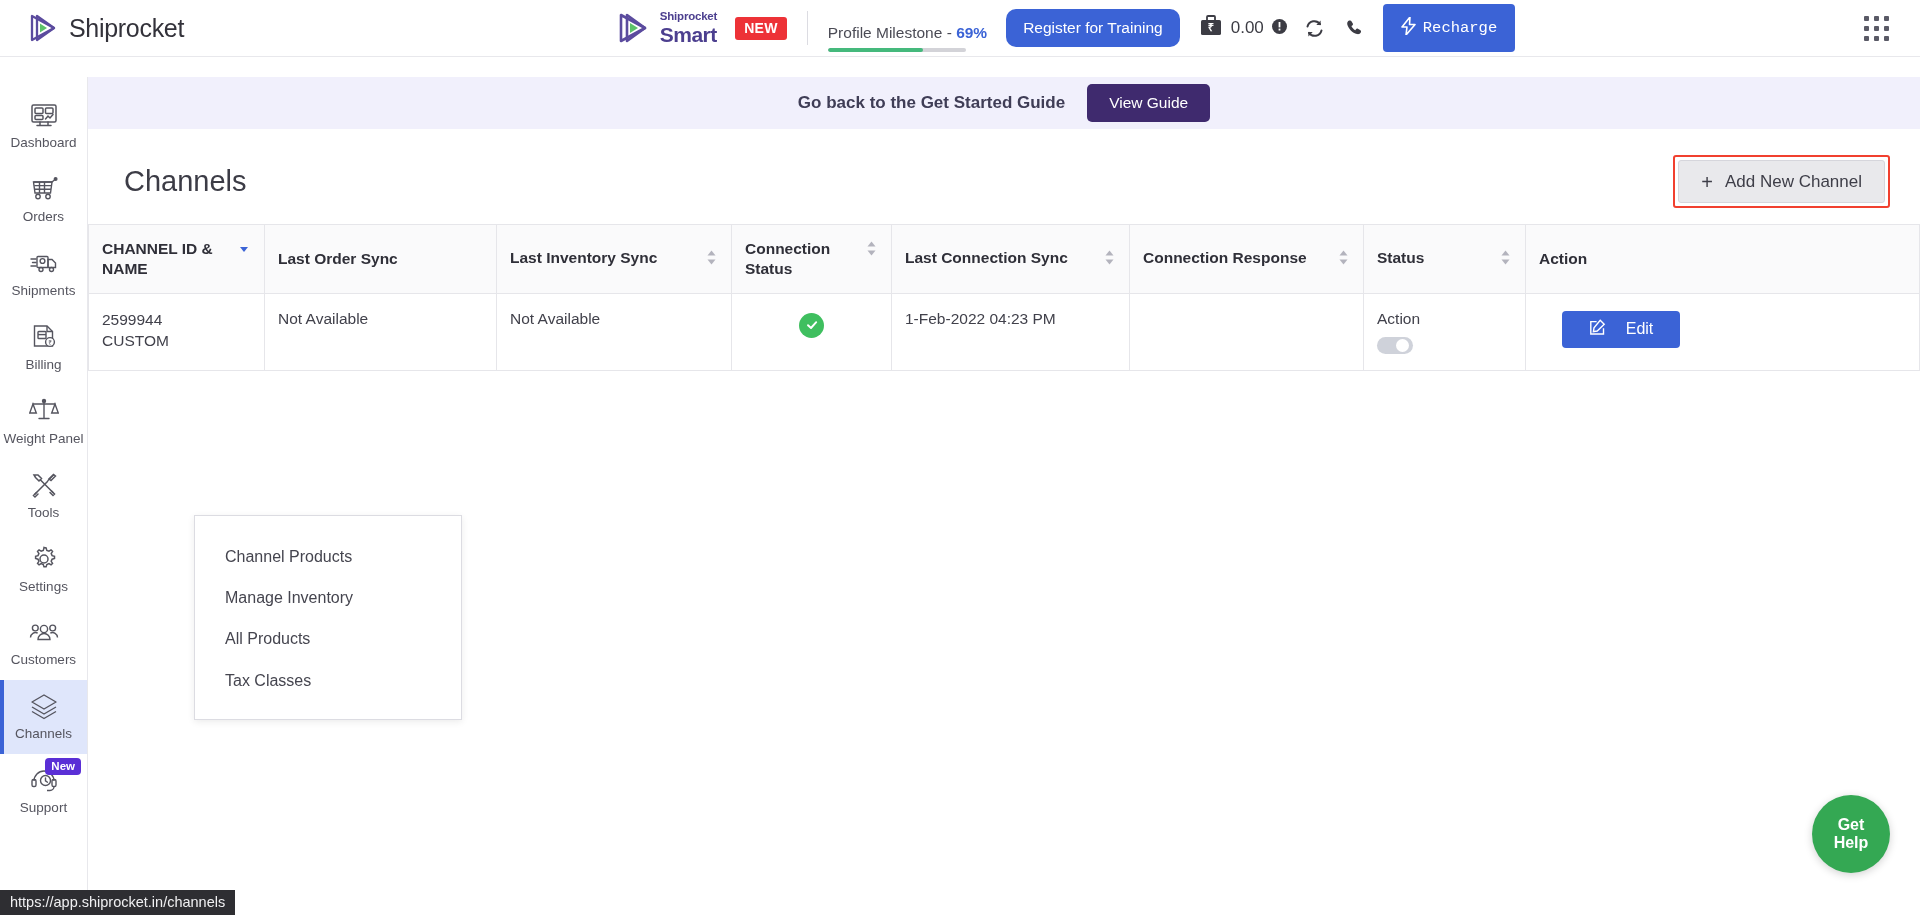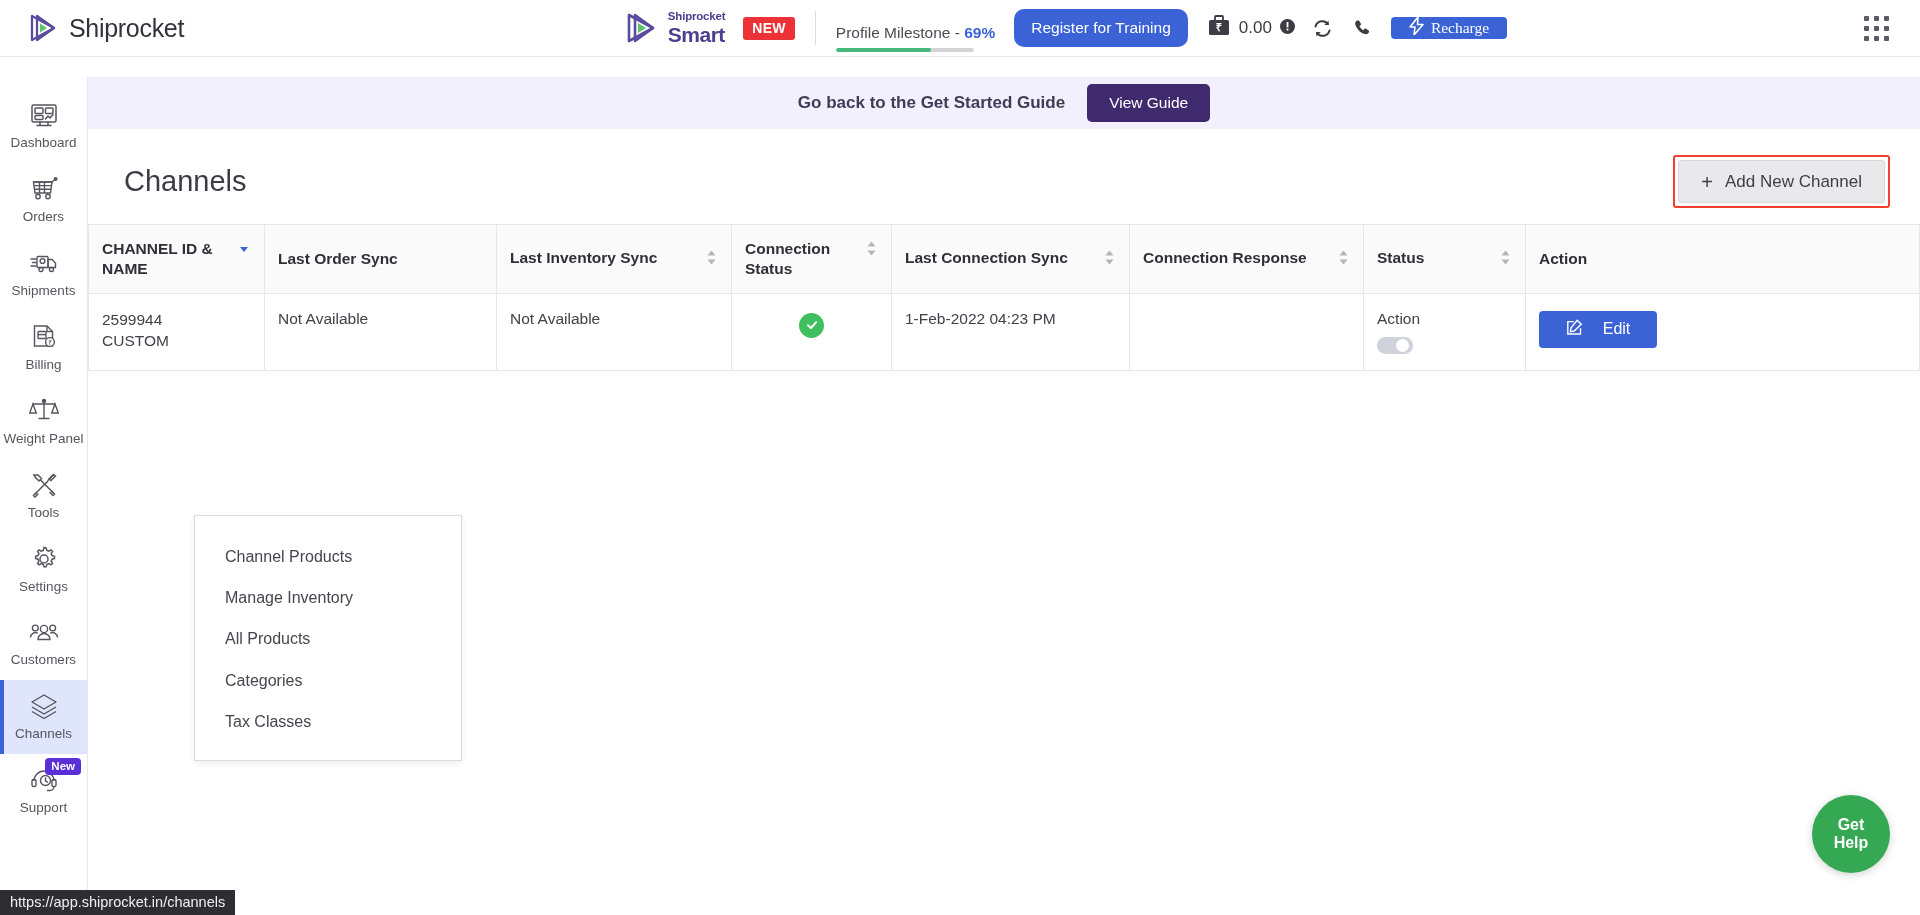--- a/index.html
+++ b/index.html
@@ -48,22 +48,22 @@
     font-size: 15.5px; padding: 0 17px; height: 38px; cursor: pointer;
     font-family: inherit; margin-left: 19px; white-space: nowrap;
   }
 
   .wallet { display: flex; align-items: center; gap: 7px; margin-left: 18px; }
   .wallet-amt { font-size: 17px; color: #3c3c44; }
   .icon-btn { display: flex; align-items: center; justify-content: center; cursor: pointer; }
 
   .btn-recharge {
     background: #3b63d6; color: #fff; border: none; border-radius: 4px;
-    font-size: 15.5px; padding: 0 18px; height: 22px; cursor: pointer;
-    font-family: Liberation Serif, serif; margin-left: 18px; display: flex; align-items: center; gap: 7px;
+    font-size: 15.5px; padding: 0 18px; height: 48px; cursor: pointer;
+    font-family: Liberation Mono, monospace; margin-left: 18px; display: flex; align-items: center; gap: 7px;
   }
 
   .grid-apps { display: grid; grid-template-columns: repeat(3, 5px); grid-gap: 5px; margin: 0 31px 0 34px; cursor: pointer; }
   .grid-apps i { width: 5px; height: 5px; background: #5a5a66; border-radius: 1px; display: block; }
 
   
   .body-wrap { flex: 1; display: flex; min-height: 0; }
 
   
   .sidebar {
@@ -157,21 +157,21 @@
     width: 36px; height: 17px; border-radius: 9px; background: #cfd2da; margin-top: 9px;
     position: relative; cursor: pointer;
   }
   .toggle::after {
     content: ""; position: absolute; top: 2px; left: 19px; width: 13px; height: 13px;
     border-radius: 50%; background: #fff;
   }
   .btn-edit {
     background: #3b63d6; color: #fff; border: none; border-radius: 4px;
     height: 37px; width: 118px; display: flex; align-items: center; justify-content: center;
-    gap: 20px; font-size: 16px; cursor: pointer; font-family: inherit; margin-top: 1px;
+    gap: 20px; font-size: 16px; cursor: pointer; font-family: inherit; margin-top: 1px; margin-left: 23px;
   }
 
   
   .dropdown-panel {
     position: absolute; left: 106px; top: 438px; width: 268px;
     background: #fff; border: 1px solid #dcdce2; box-shadow: 0 2px 7px rgba(0,0,0,.08);
     padding: 20px 0 18px;
   }
   .dd-item {
     font-size: 16px; color: #45454f; padding: 11px 0 11px 30px; cursor: pointer; line-height: 1.2;
@@ -583,21 +583,20 @@
               </td>
             </tr>
           </tbody>
         </table>
       </div>
 
       <div class="dropdown-panel">
         <div class="dd-item">Channel Products</div>
         <div class="dd-item">Manage Inventory</div>
         <div class="dd-item">All Products</div>
-        <div class="dd-item">Categories</div>
         <div class="dd-item">Tax Classes</div>
       </div>
 
       <div class="get-help">
         <span>Get</span>
         <span>Help</span>
       </div>
     </section>
   </div>
 

